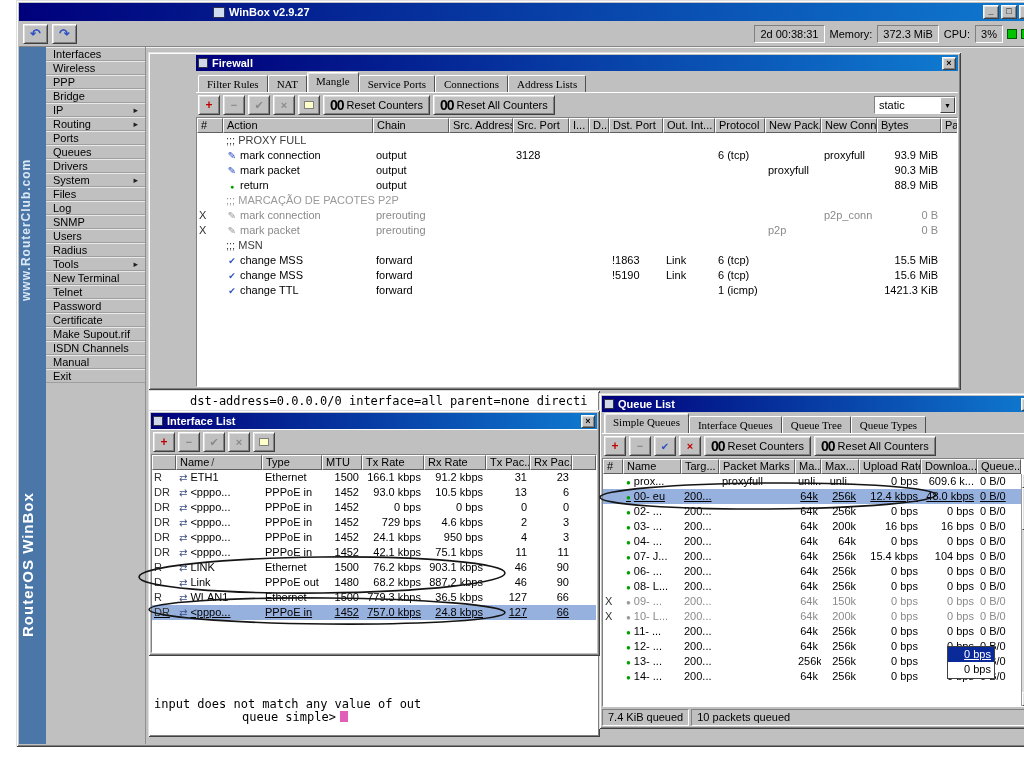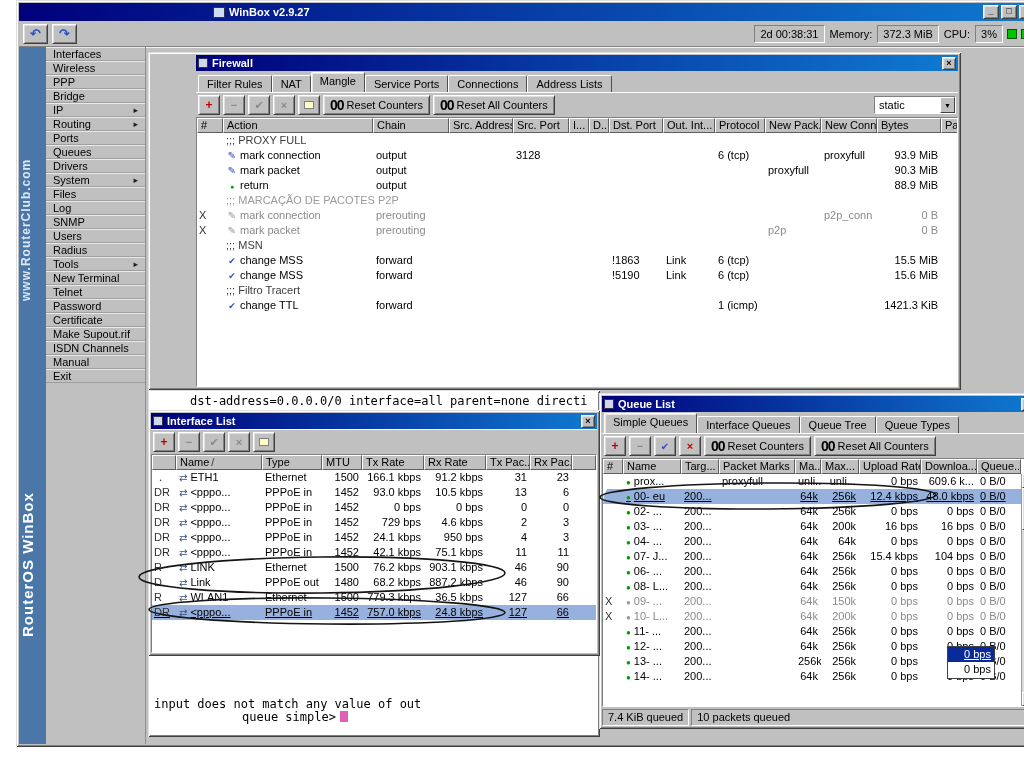--- a/index.html
+++ b/index.html
@@ -46,39 +46,39 @@
 
 
 .win { position:absolute; background:#c0c0c0; padding:3px; display:flex; flex-direction:column;
   box-shadow: inset 1px 1px 0 #dfdfdf, inset -1px -1px 0 #404040, inset 2px 2px 0 #fff, inset -2px -2px 0 #808080; }
 .wtitle { height:16px; flex:none; background:linear-gradient(90deg,#00007b,#0f7ad0); display:flex; align-items:center;
   color:#fff; font-weight:bold; padding:0 2px; gap:4px; }
 .wicon { width:10px; height:10px; background:#d0d8e8; border:1px solid #30304a; flex:none; }
 .wtitle-text { flex:1; }
 .wclose { width:14px; height:13px; background:#c0c0c0; color:#000; font-size:9px; font-weight:bold; line-height:11px; text-align:center;
   border:1px solid; border-color:#fff #404040 #404040 #fff; box-shadow:inset 1px 1px 0 #dfdfdf, inset -1px -1px 0 #808080; flex:none; }
-.tabbar { display:flex; align-items:flex-end; height:21px; padding:2px 2px 0; flex:none; }
+.tabbar { display:flex; align-items:flex-end; height:21px; padding:2px 2px 0; flex:none;font-family:Liberation Serif, serif; }
 .tab { height:17px; line-height:16px; padding:0 8px; background:#c0c0c0; border:1px solid; border-color:#fff #505050 #505050 #fff;
   border-bottom:none; border-radius:2px 2px 0 0; }
 .tab.active { height:20px; z-index:2; box-shadow:inset 1px 1px 0 #e6e6e6; }
 .wtoolbar { height:25px; display:flex; align-items:center; gap:3px; padding:2px 2px; flex:none; border-top:1px solid #fff; }
 .tbtn.wide { padding:0 6px; }
 .note { width:10px; height:8px; background:#ffffc8; border:1px solid #808080; display:inline-block; }
 .combo { height:18px; display:inline-flex; align-items:center; background:#fff; border:1px solid; border-color:#808080 #fff #fff #808080; width:82px; }
 .combo-val { flex:1; padding:0 4px; }
 .combo-btn { width:15px; height:16px; background:#c0c0c0; font-size:7px; display:flex; align-items:center; justify-content:center;
   border:1px solid; border-color:#fff #404040 #404040 #fff; }
 
 
 .listwrap { flex:1; display:flex; flex-direction:column; background:#fff; border:1px solid; border-color:#808080 #fff #fff #808080; position:relative; overflow:hidden; }
 .thead { flex:none; }
 .hc { background:#c0c0c0; border-top:1px solid #fff; border-left:1px solid #fff; border-right:1px solid #5f5f5f; border-bottom:1px solid #5f5f5f;
   padding:0 3px; white-space:nowrap; overflow:hidden; height:15px; line-height:13px; }
 .sort { color:#404040; margin-left:2px; }
-.tbody { flex:1; background:#fff; overflow:hidden;border-radius:30px; }
+.tbody { flex:1; background:#fff; overflow:hidden; }
 .trow { height:15px; line-height:15px; }
 .c { padding:0 3px; overflow:hidden; white-space:nowrap; }
 .c.r { text-align:right; }
 .flag { color:#303030; padding:0 2px; }
 .dis { color:#8a8a8a; }
 .dis .ricon, .dis .qdot, .dis .ifico { color:#9a9a9a !important; }
 .sel { background:#97b1de;text-decoration:underline; }
 .comment-text { color:#3c3c3c; }
 .comment-text.muted { color:#9a9a9a; }
 .fw-grid { display:grid; grid-template-columns:26px 150px 76px 64px 56px 20px 20px 54px 52px 50px 56px 56px 64px 60px 1fr; }
@@ -431,24 +431,20 @@
               <div class="c"></div>
               <div class="c"></div>
               <div class="c"></div>
               <div class="c">!5190</div>
               <div class="c">Link</div>
               <div class="c">6 (tcp)</div>
               <div class="c"></div>
               <div class="c"></div>
               <div class="c r">15.6 MiB</div>
               <div class="c r">326 783</div>
-            </div>
-            <div class="trow fw-grid">
-              <div class="c flag"></div>
-              <div class="c comment-text" style="grid-column: 2 / -1;">;;; Filtro Tracert</div>
             </div>
             <div class="trow fw-grid">
               <div class="c flag"></div>
               <div class="c"><span class="ricon check">✔</span><span>change TTL</span></div>
               <div class="c">forward</div>
               <div class="c"></div>
               <div class="c"></div>
               <div class="c"></div>
               <div class="c"></div>
               <div class="c"></div>

